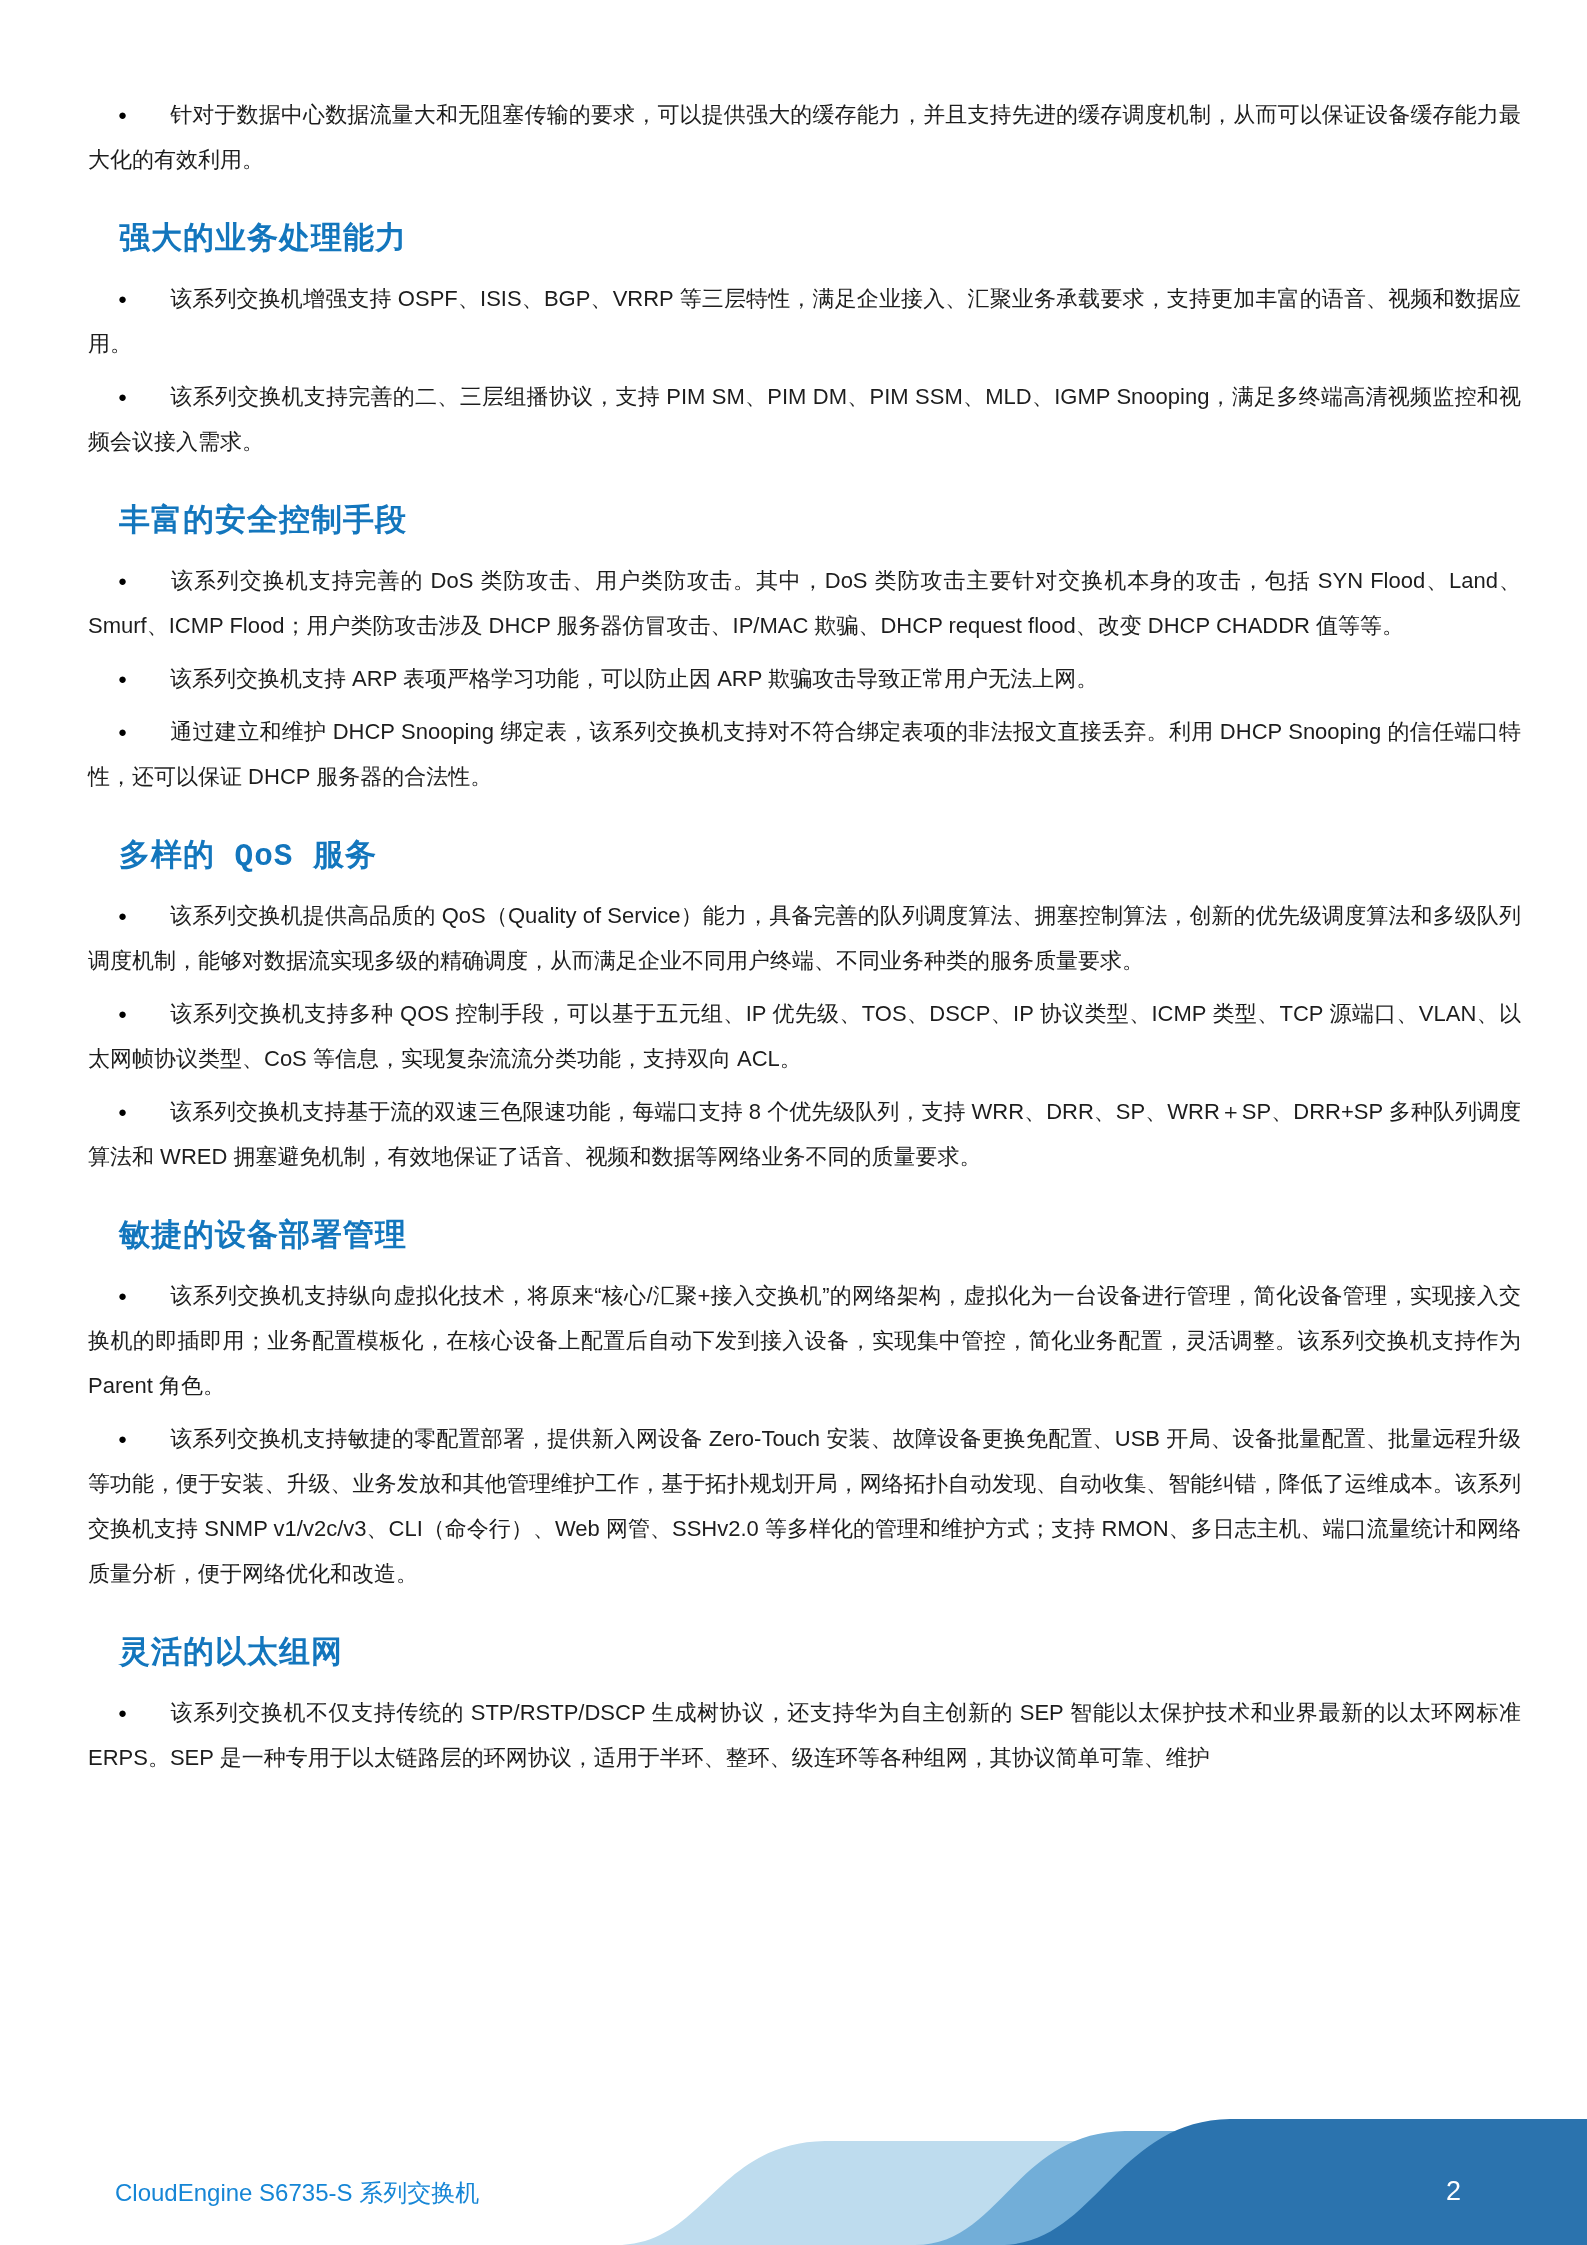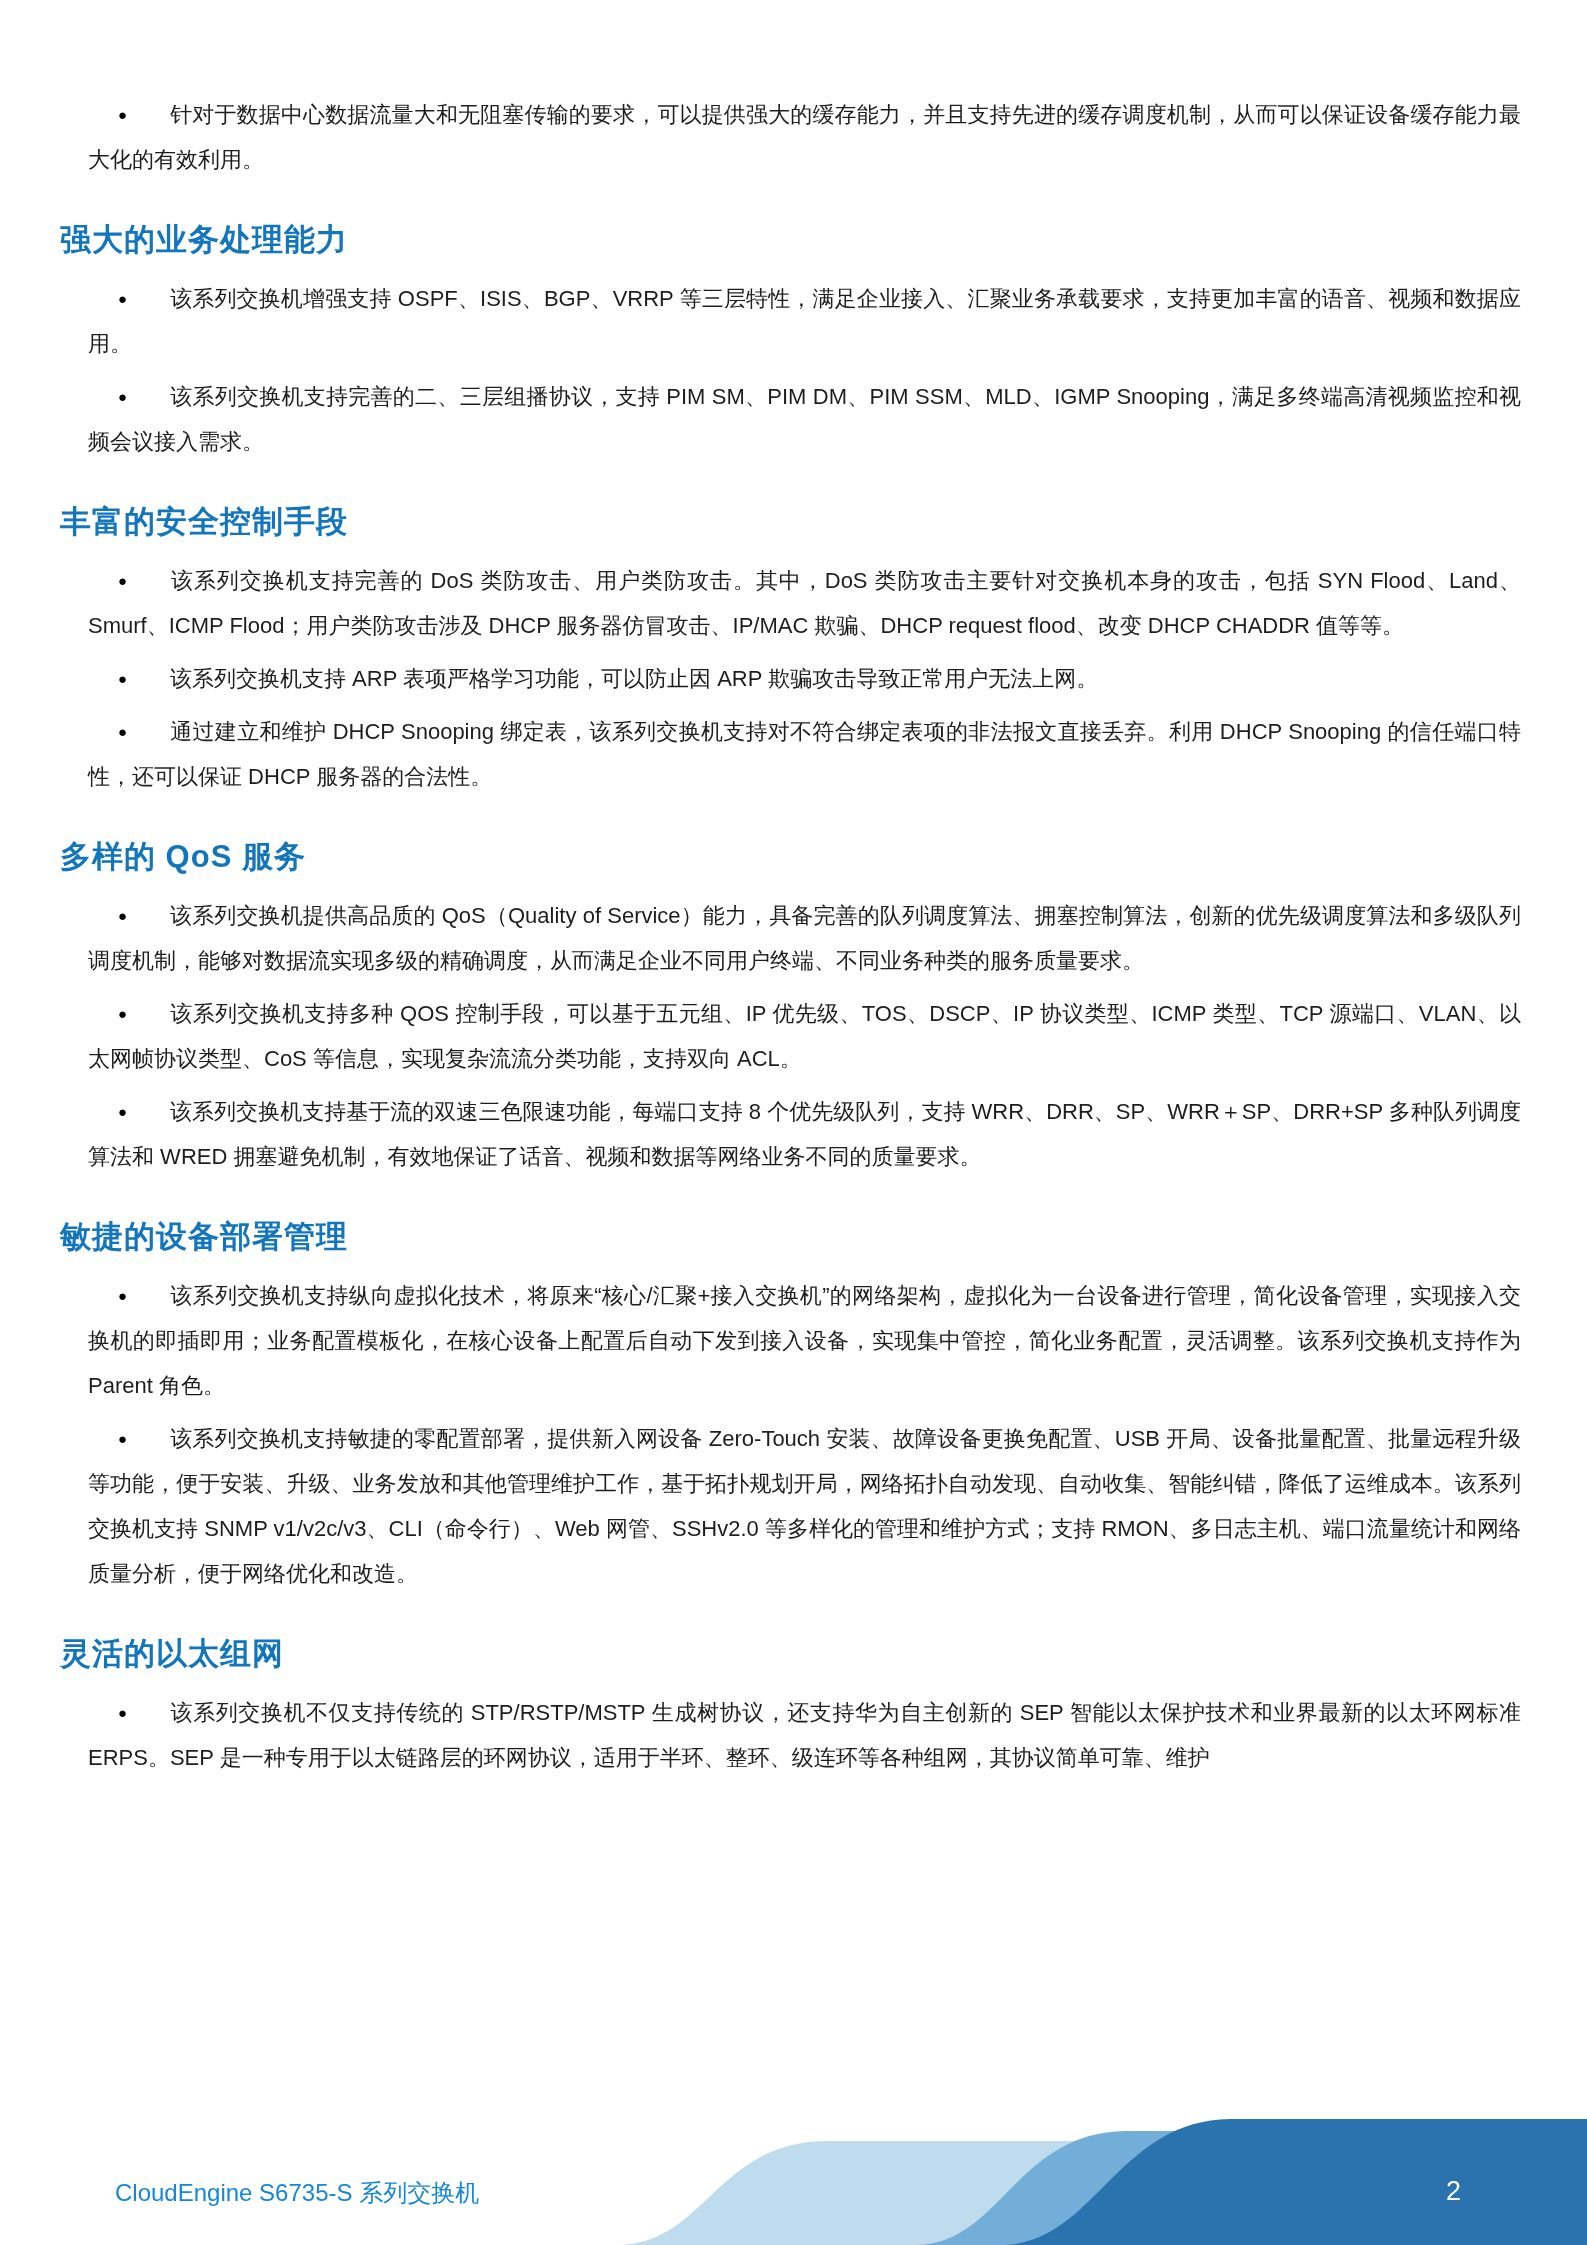--- a/index.html
+++ b/index.html
@@ -31,22 +31,23 @@
     font-size:15px;
     vertical-align:2px;
     color:#000;
   }
   .para.note { margin-top:16px; }
   h2.section-heading {
     font-size:31px;
     line-height:40px;
     font-weight:bold;
     color:#1376bd;
-    margin:38px 66px 16px 60px;
+    margin:38px 66px 16px 119px;
     letter-spacing:1px;
+    font-family:Liberation Mono, monospace;
   }
   .footer-wave {
     position:absolute;
     left:0; bottom:0;
     width:1587px; height:190px;
     pointer-events:none;
   }
   .footer-title {
     position:absolute;
     left:115px;
@@ -78,21 +79,21 @@
       <p class="para bullet"><span class="bullet-dot">●</span><span>该系列交换机支持 ARP 表项严格学习功能，可以防止因 ARP 欺骗攻击导致正常用户无法上网。</span></p>
       <p class="para bullet"><span class="bullet-dot">●</span><span>通过建立和维护 DHCP Snooping 绑定表，该系列交换机支持对不符合绑定表项的非法报文直接丢弃。利用 DHCP Snooping 的信任端口特性，还可以保证 DHCP 服务器的合法性。</span></p>
       <h2 class="section-heading">多样的 QoS 服务</h2>
       <p class="para bullet"><span class="bullet-dot">●</span><span>该系列交换机提供高品质的 QoS（Quality of Service）能力，具备完善的队列调度算法、拥塞控制算法，创新的优先级调度算法和多级队列调度机制，能够对数据流实现多级的精确调度，从而满足企业不同用户终端、不同业务种类的服务质量要求。</span></p>
       <p class="para bullet"><span class="bullet-dot">●</span><span>该系列交换机支持多种 QOS 控制手段，可以基于五元组、IP 优先级、TOS、DSCP、IP 协议类型、ICMP 类型、TCP 源端口、VLAN、以太网帧协议类型、CoS 等信息，实现复杂流流分类功能，支持双向 ACL。</span></p>
       <p class="para bullet"><span class="bullet-dot">●</span><span>该系列交换机支持基于流的双速三色限速功能，每端口支持 8 个优先级队列，支持 WRR、DRR、SP、WRR＋SP、DRR+SP 多种队列调度算法和 WRED 拥塞避免机制，有效地保证了话音、视频和数据等网络业务不同的质量要求。</span></p>
       <h2 class="section-heading">敏捷的设备部署管理</h2>
       <p class="para bullet"><span class="bullet-dot">●</span><span>该系列交换机支持纵向虚拟化技术，将原来“核心/汇聚+接入交换机”的网络架构，虚拟化为一台设备进行管理，简化设备管理，实现接入交换机的即插即用；业务配置模板化，在核心设备上配置后自动下发到接入设备，实现集中管控，简化业务配置，灵活调整。该系列交换机支持作为 Parent 角色。</span></p>
       <p class="para bullet"><span class="bullet-dot">●</span><span>该系列交换机支持敏捷的零配置部署，提供新入网设备 Zero-Touch 安装、故障设备更换免配置、USB 开局、设备批量配置、批量远程升级等功能，便于安装、升级、业务发放和其他管理维护工作，基于拓扑规划开局，网络拓扑自动发现、自动收集、智能纠错，降低了运维成本。该系列交换机支持 SNMP v1/v2c/v3、CLI（命令行）、Web 网管、SSHv2.0 等多样化的管理和维护方式；支持 RMON、多日志主机、端口流量统计和网络质量分析，便于网络优化和改造。</span></p>
       <h2 class="section-heading">灵活的以太组网</h2>
-      <p class="para bullet"><span class="bullet-dot">●</span><span>该系列交换机不仅支持传统的 STP/RSTP/MSTP 生成树协议，还支持华为自主创新的 SEP 智能以太保护技术和业界最新的以太环网标准 ERPS。SEP 是一种专用于以太链路层的环网协议，适用于半环、整环、级连环等各种组网，其协议简单可靠、维护</span></p>
+      <p class="para bullet"><span class="bullet-dot">●</span><span>该系列交换机不仅支持传统的 STP/RSTP/DSCP 生成树协议，还支持华为自主创新的 SEP 智能以太保护技术和业界最新的以太环网标准 ERPS。SEP 是一种专用于以太链路层的环网协议，适用于半环、整环、级连环等各种组网，其协议简单可靠、维护</span></p>
     </div>
 
   <svg class="footer-wave" viewBox="0 0 1587 190" preserveAspectRatio="none" aria-hidden="true">
     <path d="M616 190 C 705 190, 715 88, 825 86 L 1587 86 L 1587 190 Z" fill="#bedcee"></path>
     <path d="M915 190 C 1000 190, 1015 78, 1125 76 L 1587 76 L 1587 190 Z" fill="#72aed8"></path>
     <path d="M1000 190 C 1095 190, 1115 66, 1230 64 L 1587 64 L 1587 190 Z" fill="#2b73ae"></path>
   </svg>
 
   <div class="footer-title">CloudEngine S6735-S 系列交换机</div>
 

